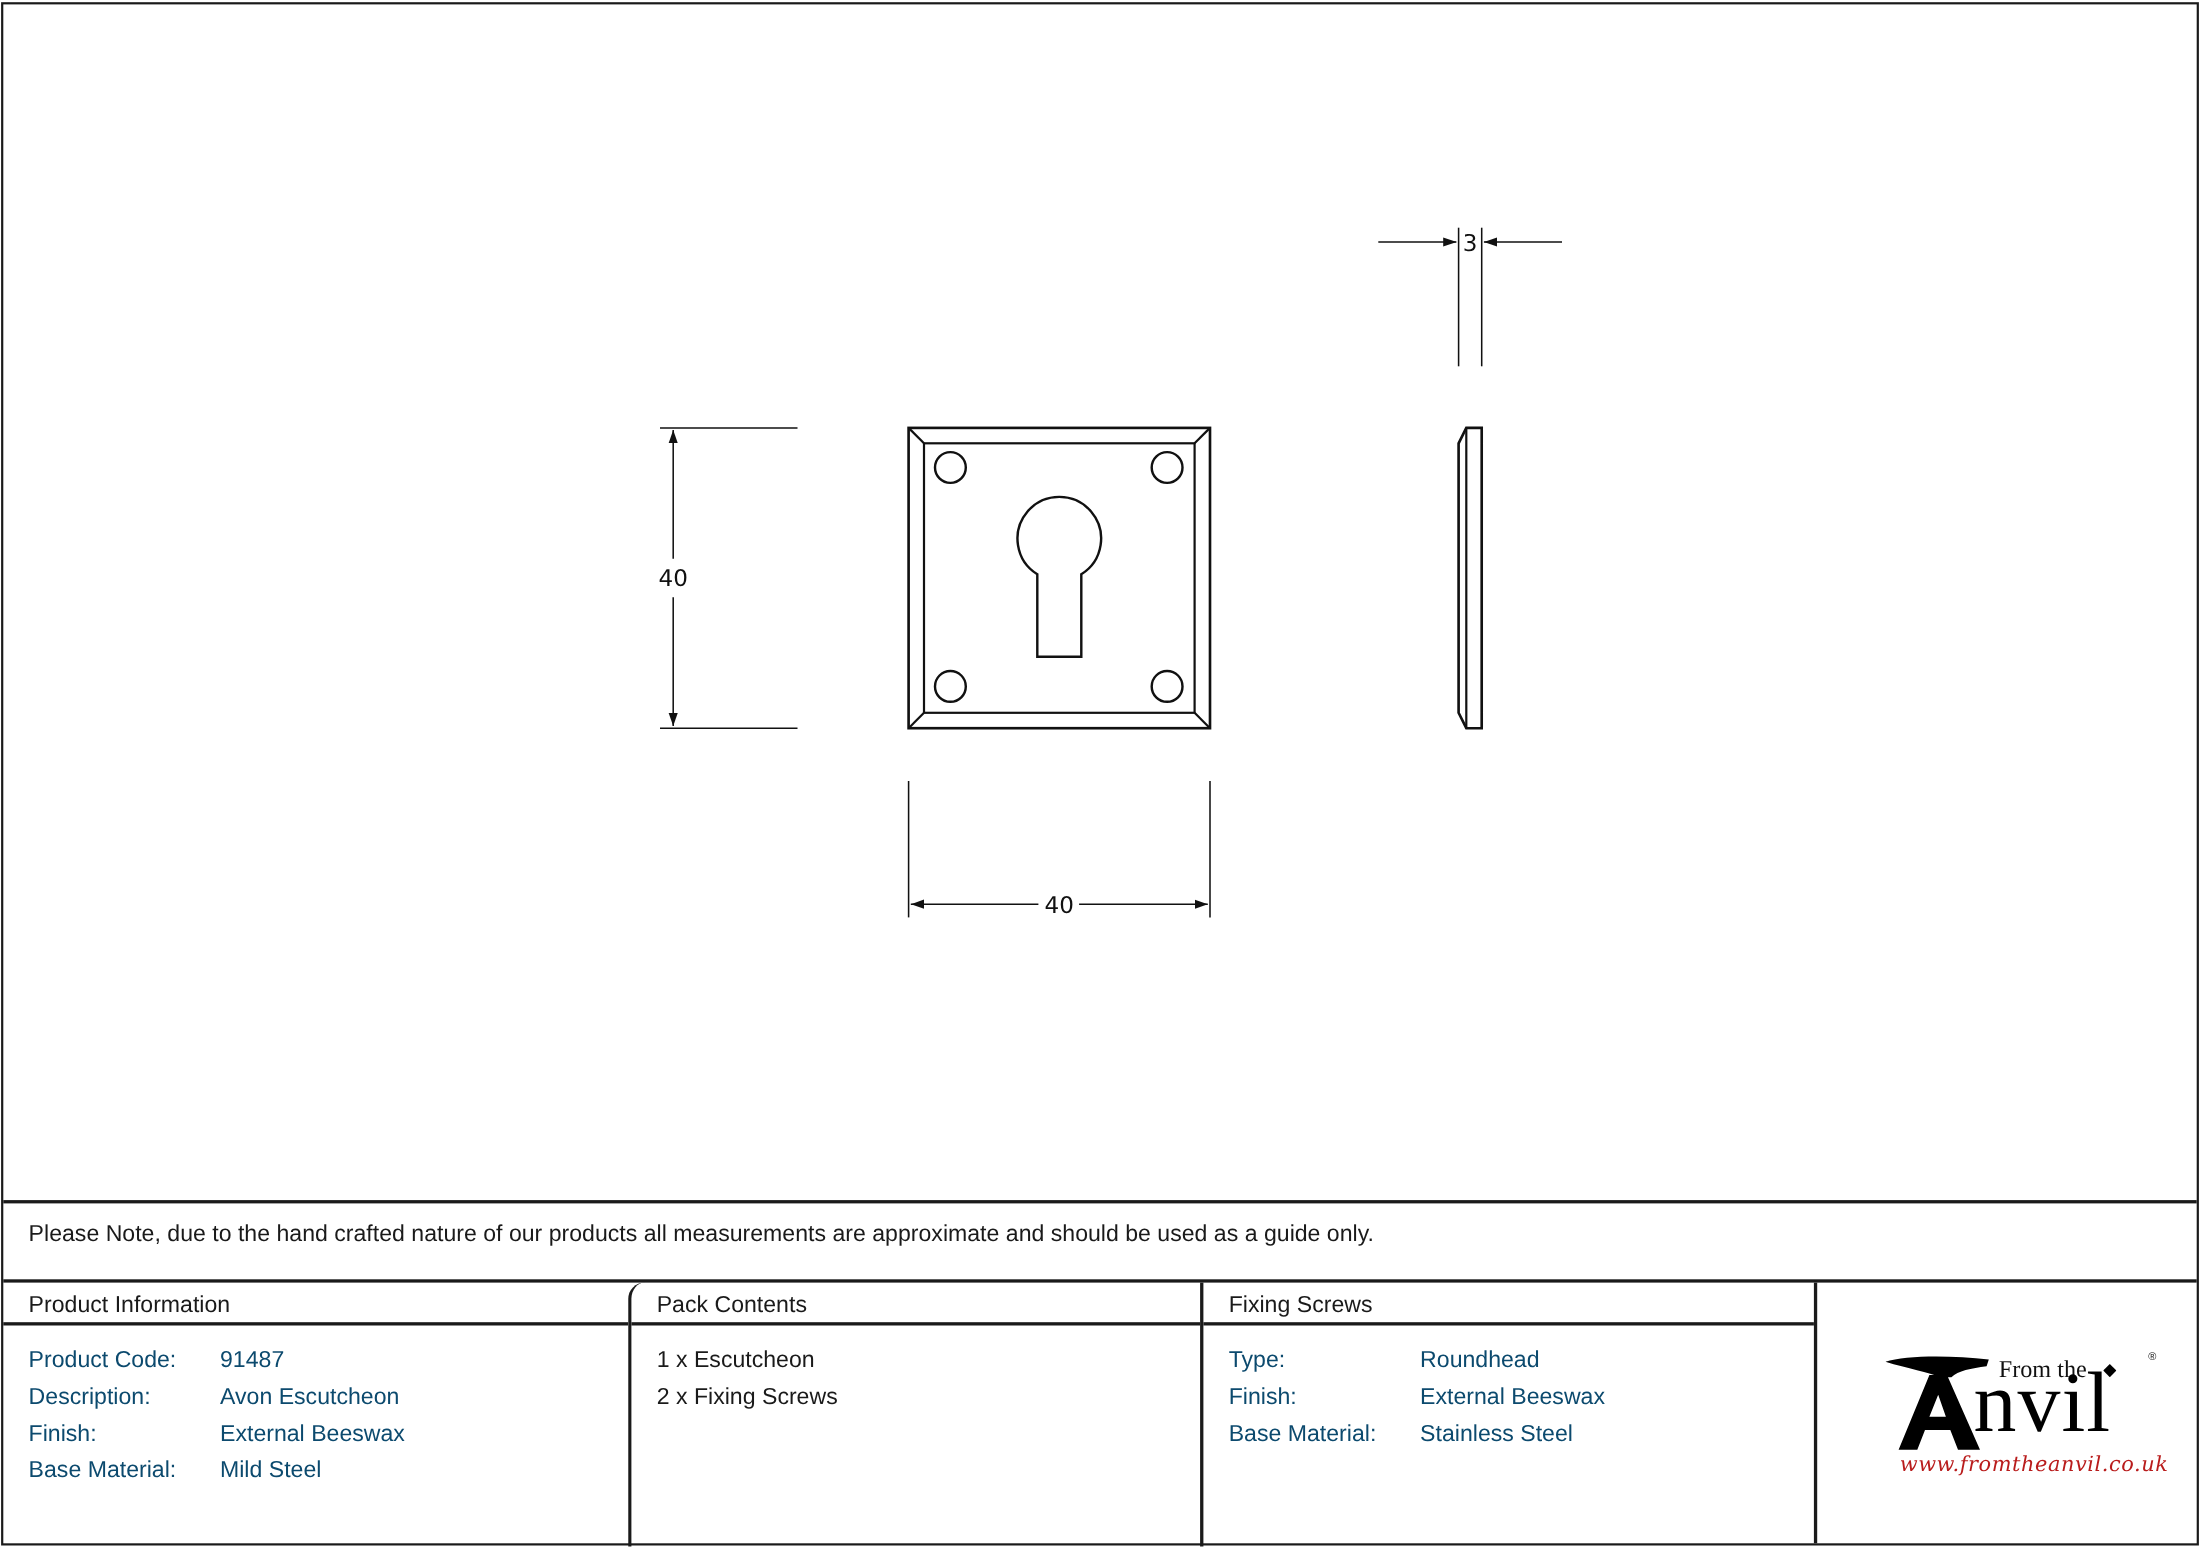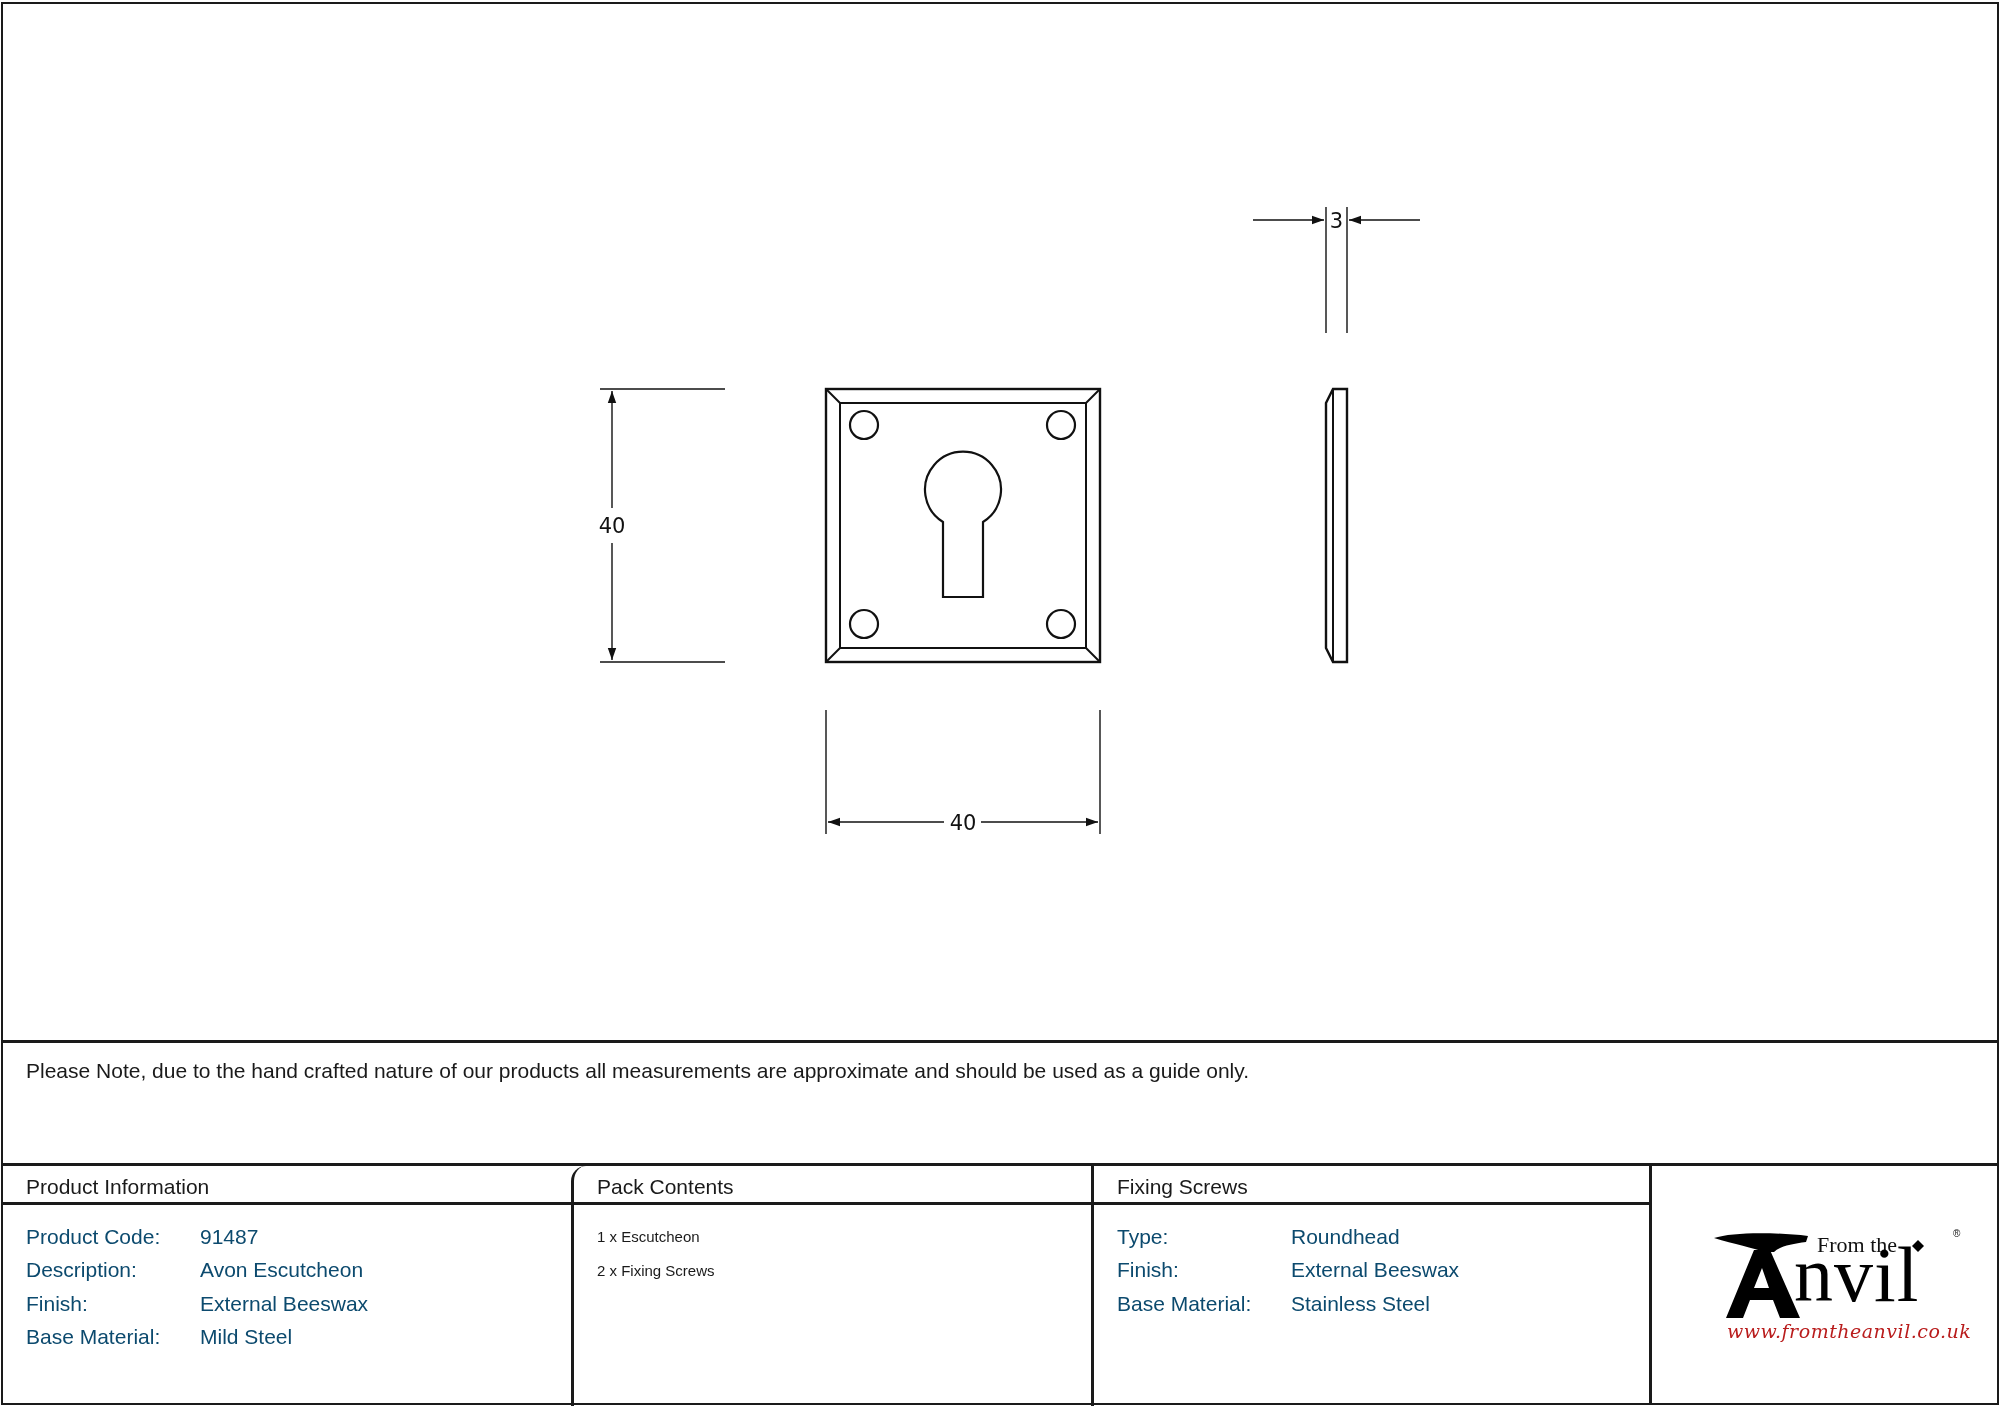--- a/index.html
+++ b/index.html
@@ -3,34 +3,34 @@
   <meta charset="utf-8">
   <style>
     html, body { margin: 0; padding: 0; background: #ffffff; }
     body { width: 2000px; height: 1406px; position: relative; overflow: hidden;
            font-family: "Liberation Sans", "DejaVu Sans", sans-serif; color: #111; }
     .frame { position: absolute; left: 1px; top: 2px; width: 1994px; height: 1399px;
              border: 2px solid #1a1a1a; box-sizing: content-box; }
     svg.drawing { position: absolute; left: 0; top: 0; }
     .dimtext { font-family: "DejaVu Sans", sans-serif; font-size: 21px; fill: #111; }
 
-    .note-row { position: absolute; left: 3px; top: 1040px; width: 1994px; height: 59px;
+    .note-row { position: absolute; left: 3px; top: 1091px; width: 1994px; height: 59px;
                 border-top: 3px solid #1a1a1a; box-sizing: border-box; }
     .note-text { position: absolute; left: 23px; top: 16px; font-size: 21px; color: #1a1a1a; white-space: nowrap; }
 
     .table { position: absolute; left: 3px; top: 1163px; width: 1994px; height: 240px;
              border-top: 3px solid #1a1a1a; box-sizing: border-box; }
     .col { position: absolute; top: 0; height: 291px; box-sizing: border-box; }
     .col + .col { border-left: 3px solid #1a1a1a; }
     .col-head { height: 39px; border-bottom: 3px solid #1a1a1a; box-sizing: border-box;
                 font-size: 21px; padding: 9px 0 0 23px; color: #1a1a1a; white-space: nowrap; }
     .col-body { padding: 15px 0 0 23px; }
     .kv { display: flex; height: 33.5px; align-items: center; font-size: 21px; color: #0c4a6e; white-space: nowrap; }
     .kv .k { width: 174px; }
-    .list-item { height: 33.5px; display: flex; align-items: center; font-size: 15px; color: #1a1a1a; white-space: nowrap; }
+    .list-item { height: 33.5px; display: flex; align-items: center; font-size: 21px; color: #1a1a1a; white-space: nowrap; }
 
     .logo { position: absolute; left: 1646px; top: 0; width: 348px; height: 237px; border-left: 3px solid #1a1a1a; box-sizing: border-box; }
     .logo-from { position: absolute; left: 165px; top: 66px; font-family: "Liberation Serif", "DejaVu Serif", serif; font-size: 22px; color: #111; white-space: nowrap; }
     .logo-nvil { position: absolute; left: 142px; top: 70px; font-family: "Liberation Serif", "DejaVu Serif", serif; font-size: 78px; line-height: 1; color: #000; letter-spacing: 1px; }
     .logo-url { position: absolute; left: 75px; top: 154px; font-family: "DejaVu Serif", serif; font-style: italic; font-size: 19px; color: #b91c1c; white-space: nowrap; letter-spacing: 0.5px; }
     .logo-reg { position: absolute; left: 301px; top: 62px; font-size: 10px; color: #111; }
   </style>
 </head>
 <body>
 

